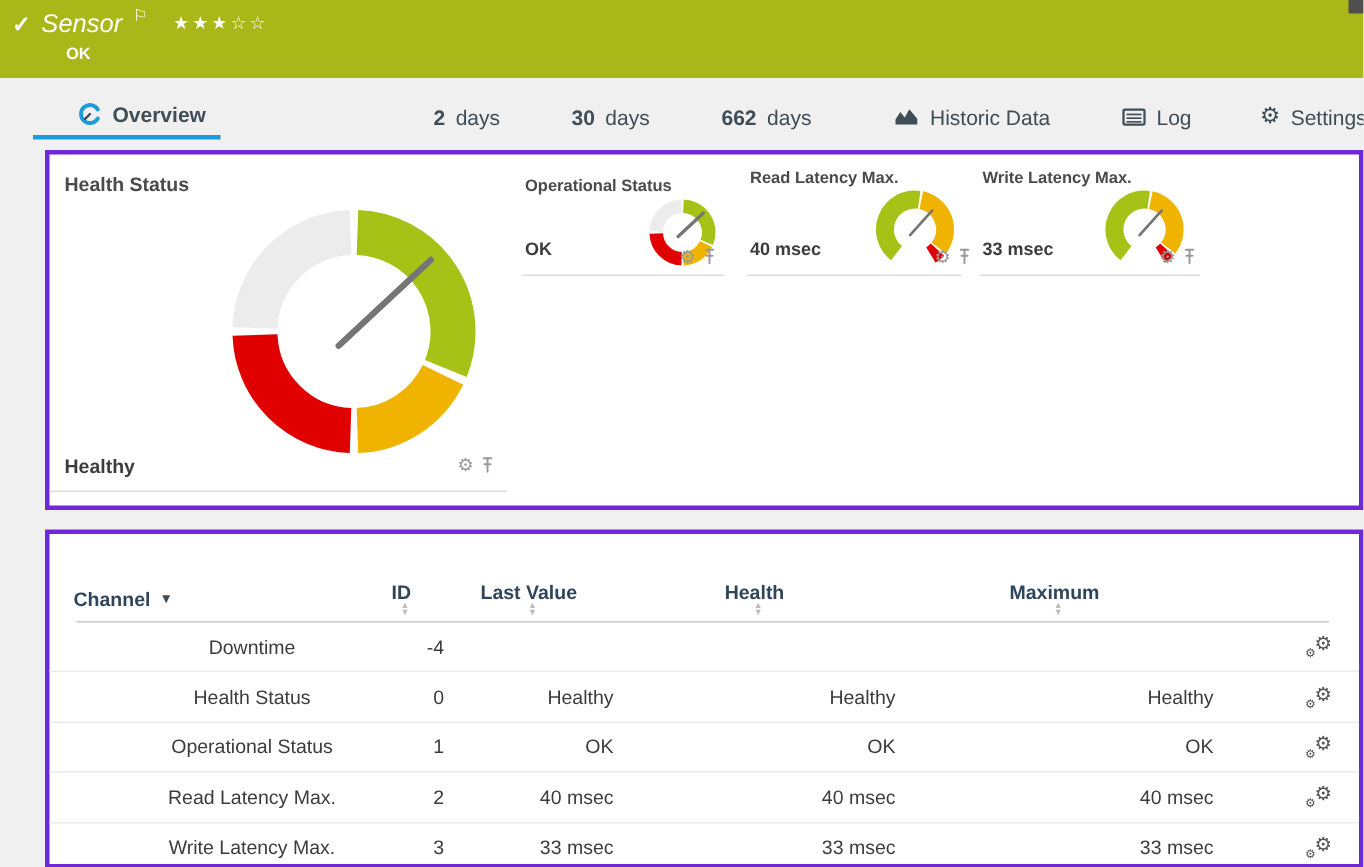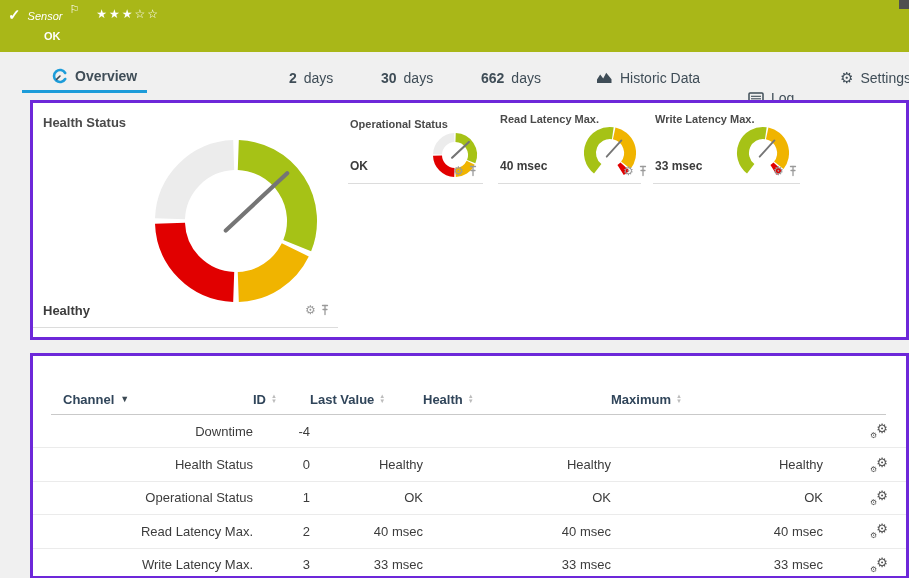--- a/index.html
+++ b/index.html
@@ -3,21 +3,21 @@
 <meta charset="utf-8">
 <style>
   html,body{margin:0;padding:0;}
   body{font-family:"Liberation Sans",sans-serif;}
   #app{position:relative;width:909px;height:578px;background:#f0f0f0;overflow:hidden;}
 
   
   .topbar{position:absolute;left:0;top:0;width:909px;height:52px;}
   .topbar-row{position:absolute;left:8px;top:6px;display:flex;align-items:baseline;gap:7px;color:#fff;}
   .check{font-size:15px;font-weight:bold;}
-  .kind{font-style:italic;font-size:11px;}
+  .kind{font-style:italic;font-size:17px;}
   .title{font-size:19px;font-weight:bold;letter-spacing:.2px;}
   .flag{font-size:11px;position:relative;top:-7px;}
   .stars{font-size:12px;letter-spacing:2px;margin-left:10px;position:relative;top:-2px;}
   .okline{position:absolute;left:44px;top:30px;color:#fff;font-size:11px;font-weight:bold;}
   .scroll-corner{position:absolute;left:899px;top:0;width:10px;height:9px;background:#4f4f4f;}
 
   
   .tabs{position:absolute;left:0;top:62px;width:909px;height:34px;}
   .tab{position:absolute;top:0;height:31px;display:flex;align-items:center;gap:7px;
        color:#3f4d57;font-size:14px;cursor:pointer;}
@@ -32,31 +32,31 @@
   #channels-panel{left:30px;top:353px;width:879px;height:226px;}
 
   .cell-title{position:absolute;font-weight:bold;color:#4a4a4a;}
   .cell-value{position:absolute;font-weight:bold;color:#3c3c3c;}
   .divider{position:absolute;height:0;border-top:1px solid #dcdcdc;}
   .cell-icons{position:absolute;display:flex;align-items:center;gap:4px;color:#9a9a9a;}
   .cell-icons .gearglyph{font-size:12px;color:#9a9a9a;}
 
   
   .trow{display:grid;grid-template-columns:190px 57px 113px 188px 212px 1fr;
-        align-items:center;padding-left:30px;padding-right:18px;box-sizing:border-box;}
+        align-items:center;padding-left:16px;padding-right:18px;box-sizing:border-box;}
   .thead{position:absolute;left:0;top:28px;width:100%;height:30px;
          color:#30455a;font-size:13px;font-weight:bold;}
   .thead .hcell{display:flex;align-items:center;}
-  .thead .r{justify-content:flex-start;}
+  .thead .r{justify-content:flex-end;flex-direction:column;}
   .sortstack{display:inline-flex;flex-direction:column;margin-left:5px;color:#bcbcbc;font-size:6px;line-height:5px;}
   .sortdown{margin-left:6px;color:#3c4a54;font-size:9px;}
   .tbody{position:absolute;left:0;top:59px;width:100%;}
   .drow{height:33.4px;border-bottom:1px solid #ebebeb;font-size:13px;color:#3c3c3c;}
   .drow .c{text-align:right;}
-  .drow .cl{text-align:right;margin-left:48px;}
+  .drow .cl{text-align:center;margin-left:48px;}
   .head-divider{position:absolute;left:18px;top:58px;width:835px;border-top:1px solid #c9c9c9;}
   .rowicon{display:flex;justify-content:flex-end;position:relative;color:#555;}
   .gearpair{position:relative;width:18px;height:16px;display:inline-block;}
   .gearpair .g1{position:absolute;right:0;top:-2px;font-size:13px;}
   .gearpair .g2{position:absolute;left:0;bottom:-1px;font-size:8px;}
 
   svg{display:block;}
   .abs{position:absolute;}
 </style>
 </head>
@@ -104,21 +104,21 @@
 
     <div class="tab" style="left:596px;">
       <span class="tabicon">
         <svg width="17" height="13" viewBox="0 0 17 13">
           <path d="M1 12 L1 8.6 4.2 3.6 7.2 7.4 10.2 1.8 15.5 8.2 15.5 12 Z" fill="#3f4d57"></path>
         </svg>
       </span>
       <span>Historic Data</span>
     </div>
 
-    <div class="tab" style="left:748px;margin-top:20px;">
+    <div class="tab" style="left:748px;">
       <span class="tabicon">
         <svg width="16" height="12" viewBox="0 0 16 12">
           <rect x="1" y="1" width="14" height="10" rx="1" fill="none" stroke="#3f4d57" stroke-width="1.5"></rect>
           <line x1="3" y1="4.3" x2="13" y2="4.3" stroke="#3f4d57" stroke-width="1.1"></line>
           <line x1="3" y1="6.8" x2="13" y2="6.8" stroke="#3f4d57" stroke-width="1.1"></line>
           <line x1="3" y1="9.2" x2="13" y2="9.2" stroke="#3f4d57" stroke-width="1.1"></line>
         </svg>
       </span>
       <span>Log</span>
     </div>

